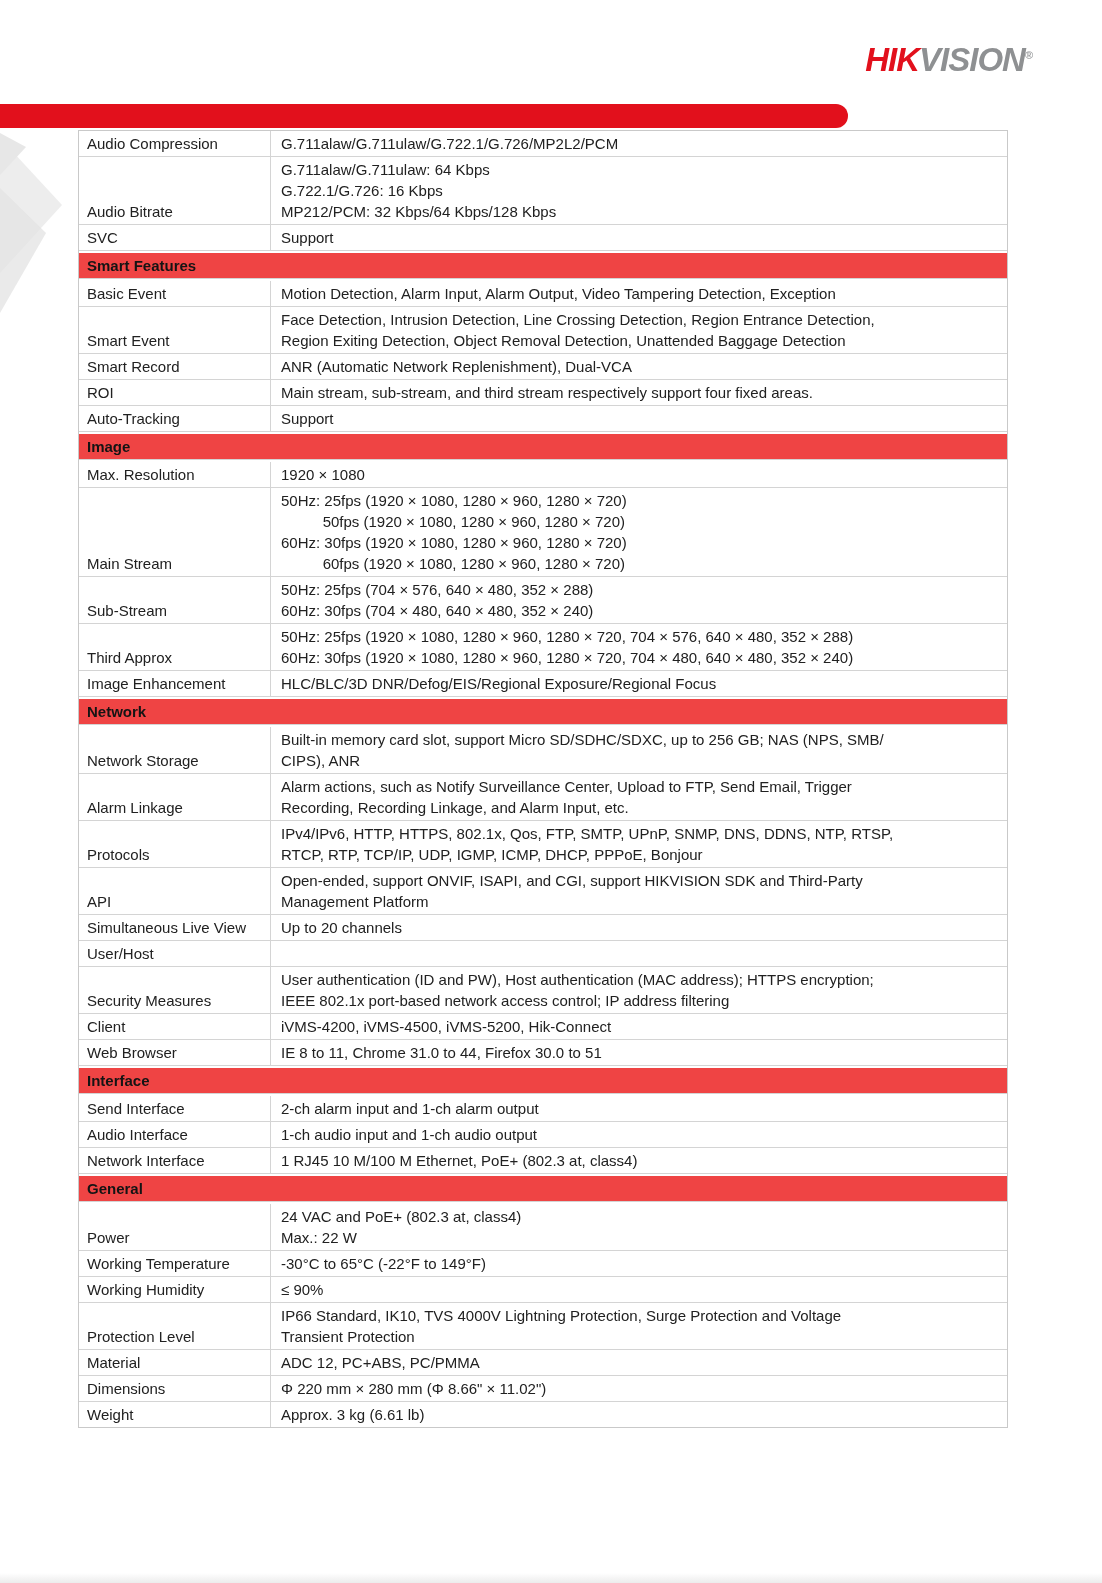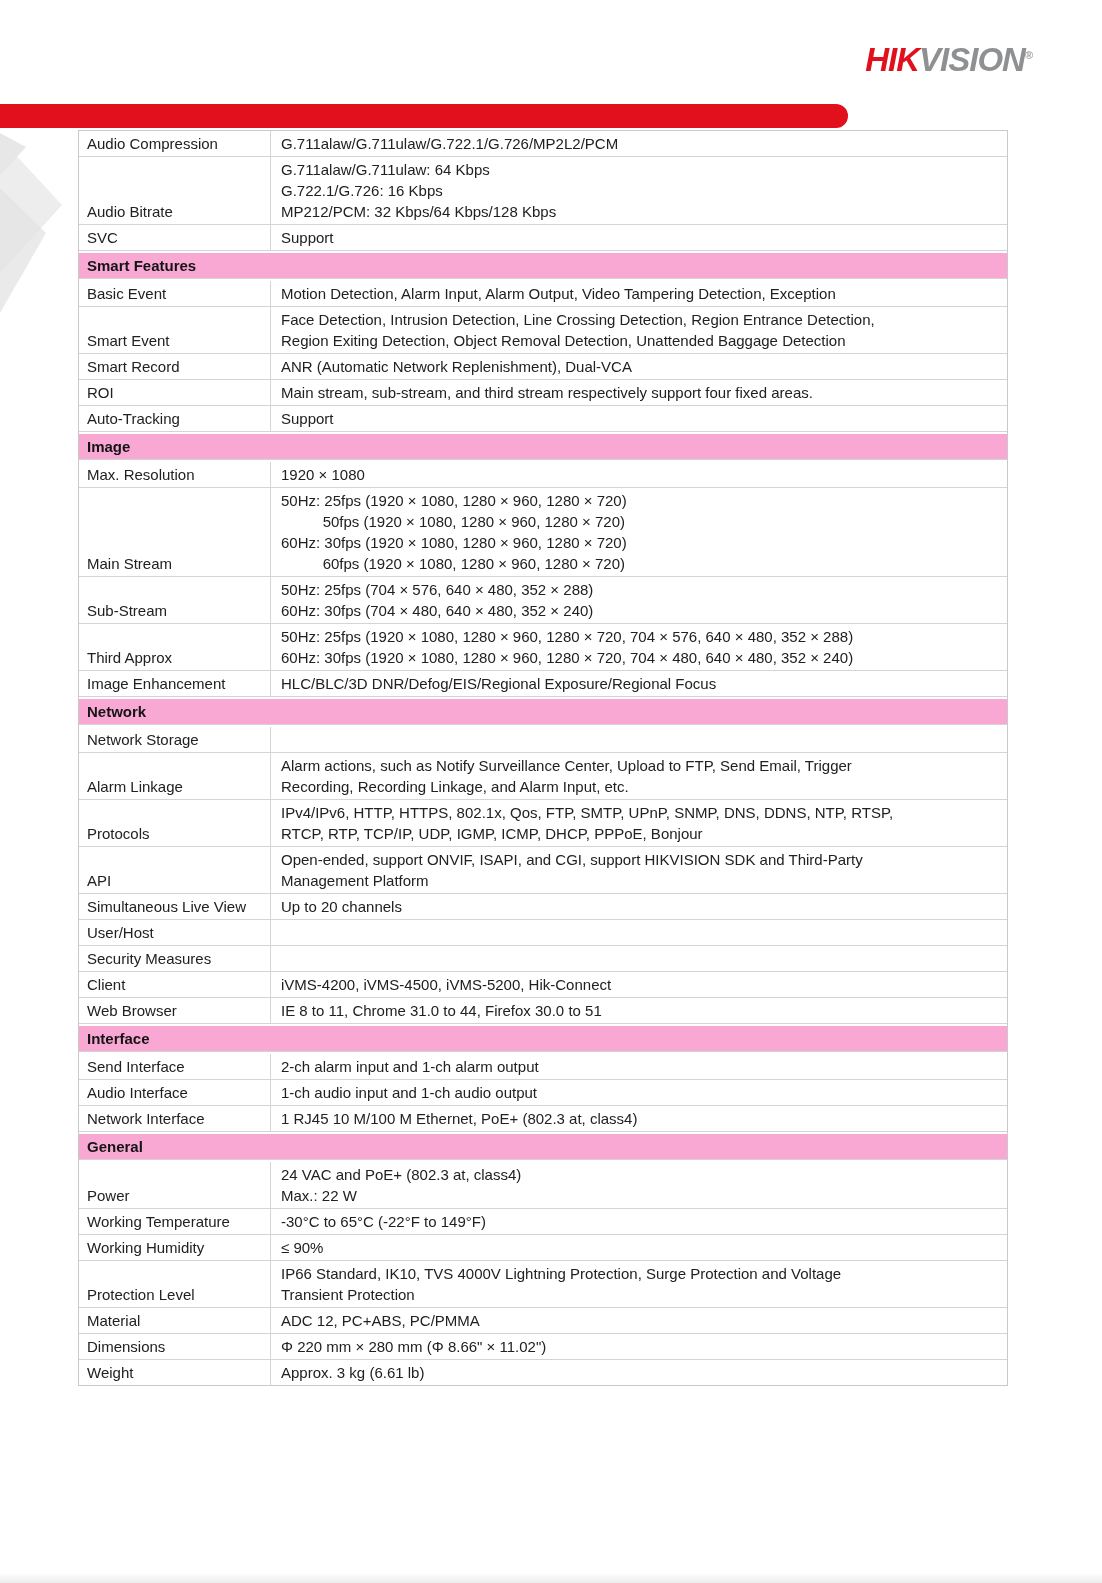--- a/index.html
+++ b/index.html
@@ -69,21 +69,21 @@
     align-items: flex-end;
   }
   .spec-value {
     flex: 1;
     padding: 2px 10px;
     display: flex;
     align-items: center;
   }
   .spec-value span, .spec-label span { white-space: pre-line; }
   .section-header {
-    background: #f9a8d4;
+    background: #ef4444;
     font-weight: bold;
     color: #141414;
     padding: 2px 8px;
     margin: 2px 0;
     border-bottom: 1px solid #d4d4d4;
   }
 
   .bottom-edge {
     position: absolute;
     left: 0;
@@ -228,20 +228,24 @@
         <span>HLC/BLC/3D DNR/Defog/EIS/Regional Exposure/Regional Focus</span>
       </div>
   </div>
 
   <div class="section-header"><span>Network</span></div>
 
   <div class="spec-row">
     <div class="spec-label">
         <span>Network Storage</span>
       </div>
+    <div class="spec-value">
+        <span>Built-in memory card slot, support Micro SD/SDHC/SDXC, up to 256 GB; NAS (NPS, SMB/
+CIPS), ANR</span>
+      </div>
   </div>
   <div class="spec-row">
     <div class="spec-label">
         <span>Alarm Linkage</span>
       </div>
     <div class="spec-value">
         <span>Alarm actions, such as Notify Surveillance Center, Upload to FTP, Send Email, Trigger
 Recording, Recording Linkage, and Alarm Input, etc.</span>
       </div>
   </div>
@@ -273,20 +277,24 @@
   </div>
   <div class="spec-row">
     <div class="spec-label">
         <span>User/Host</span>
       </div>
   </div>
   <div class="spec-row">
     <div class="spec-label">
         <span>Security Measures</span>
       </div>
+    <div class="spec-value">
+        <span>User authentication (ID and PW), Host authentication (MAC address); HTTPS encryption;
+IEEE 802.1x port-based network access control; IP address filtering</span>
+      </div>
   </div>
   <div class="spec-row">
     <div class="spec-label">
         <span>Client</span>
       </div>
     <div class="spec-value">
         <span>iVMS-4200, iVMS-4500, iVMS-5200, Hik-Connect</span>
       </div>
   </div>
   <div class="spec-row">

